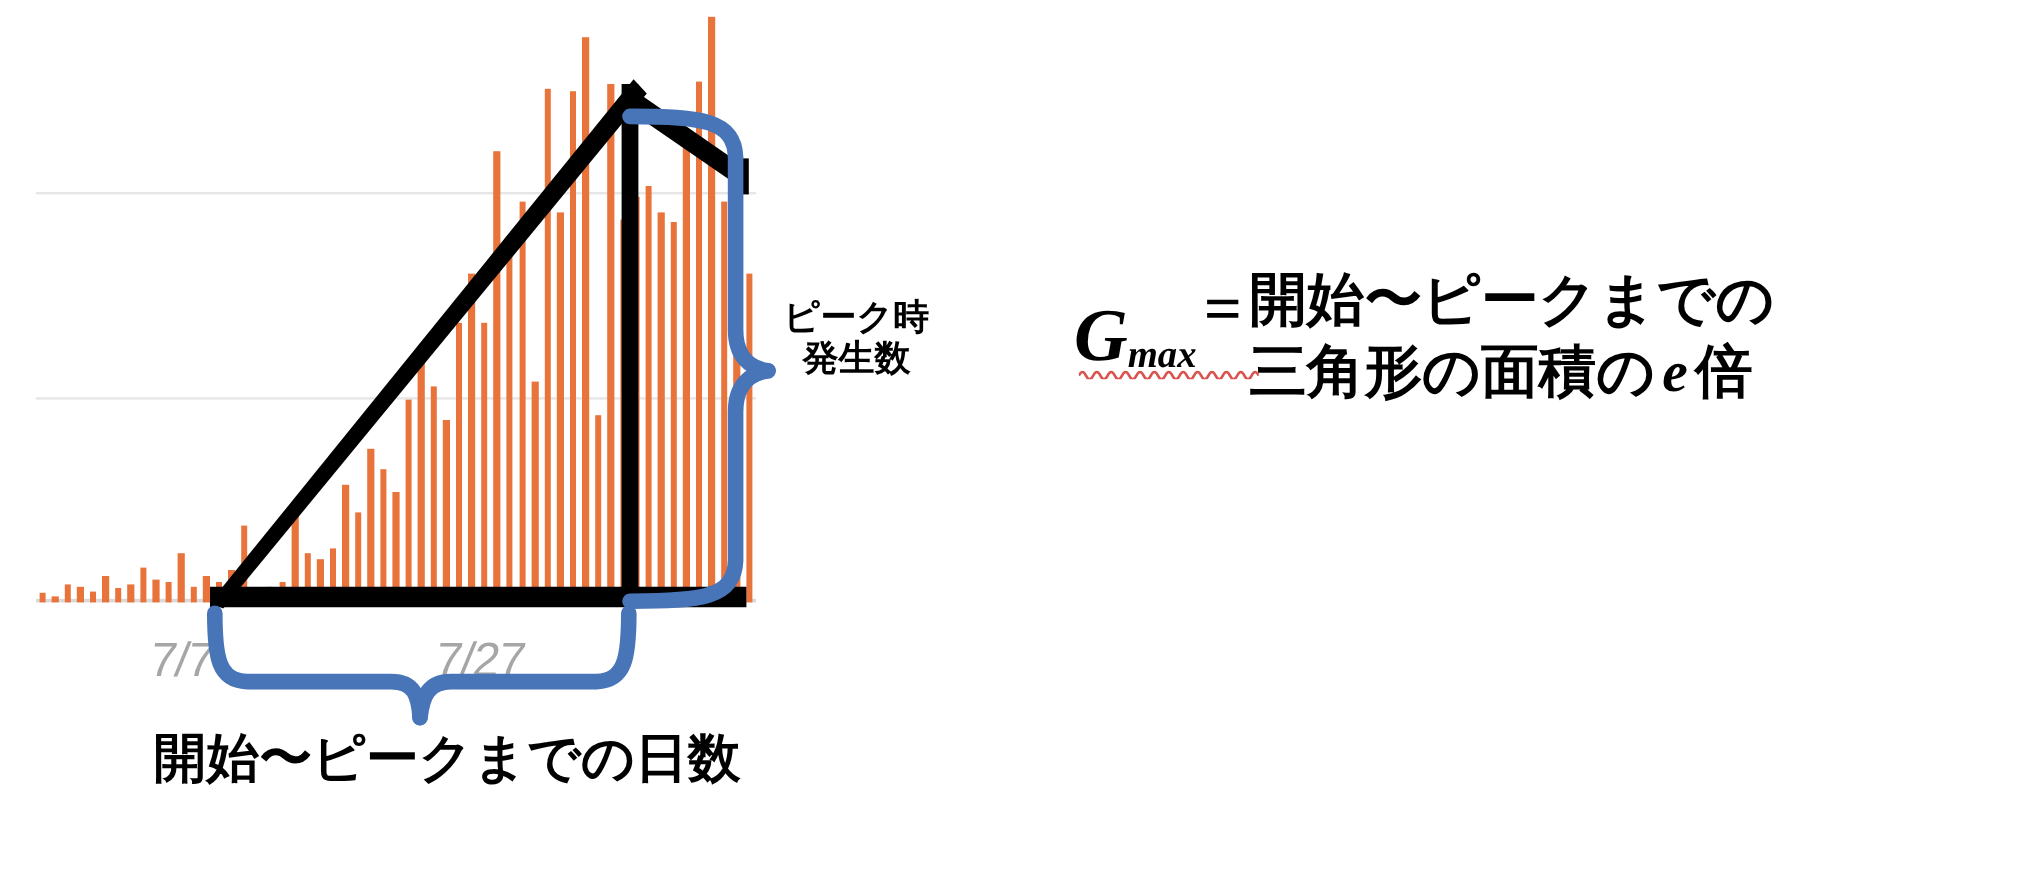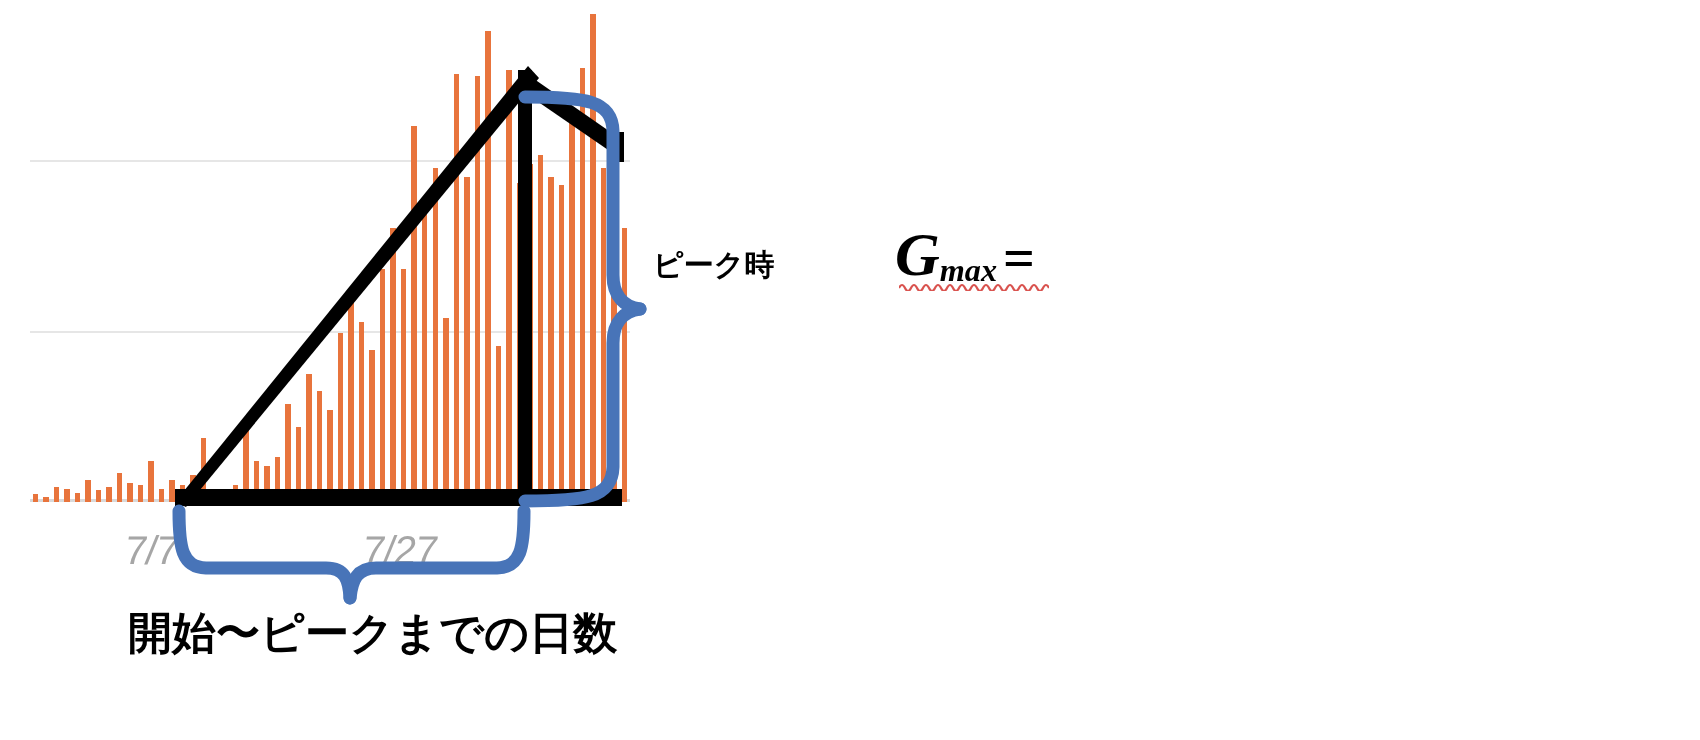--- a/index.html
+++ b/index.html
@@ -157,27 +157,32 @@
     </g>
 
     <g fill="none" stroke="#4874b8" stroke-width="13" stroke-linecap="round" stroke-linejoin="round">
       <path d="M 179,511 C 179,548 182,567 206,568 L 326,568 C 345,568 349,580 350,598"></path>
       <path d="M 524,511 C 524,548 521,567 497,568 L 376,568 C 357,568 352,580 350,598"></path>
     </g>
   </svg>
 
   <div class="jp" id="peak-label">
     <div>ピーク時</div>
+    <div>発生数</div>
   </div>
 
   <div class="jp" id="days-label">開始〜ピークまでの日数</div>
 
   <div id="formula">
     <div id="gmax-wrap">
       <span id="gmax"><span>G</span><sub>max</sub></span>
       <svg id="squiggle" viewBox="0 0 150 10" preserveAspectRatio="none">
         <path d="M0,7 Q3,1 6,7 T12,7 T18,7 T24,7 T30,7 T36,7 T42,7 T48,7 T54,7 T60,7 T66,7 T72,7 T78,7 T84,7 T90,7 T96,7 T102,7 T108,7 T114,7 T120,7 T126,7 T132,7 T138,7 T144,7 T150,7" fill="none" stroke="#d9534f" stroke-width="2.2"></path>
       </svg>
     </div>
     <span id="eq">=</span>
+    <div id="rhs">
+      <div>開始〜ピークまでの</div>
+      <div><span>三角形の面積の</span><span class="it">e</span><span>倍</span></div>
+    </div>
   </div>
 
 </div>
 
 </body></html>

